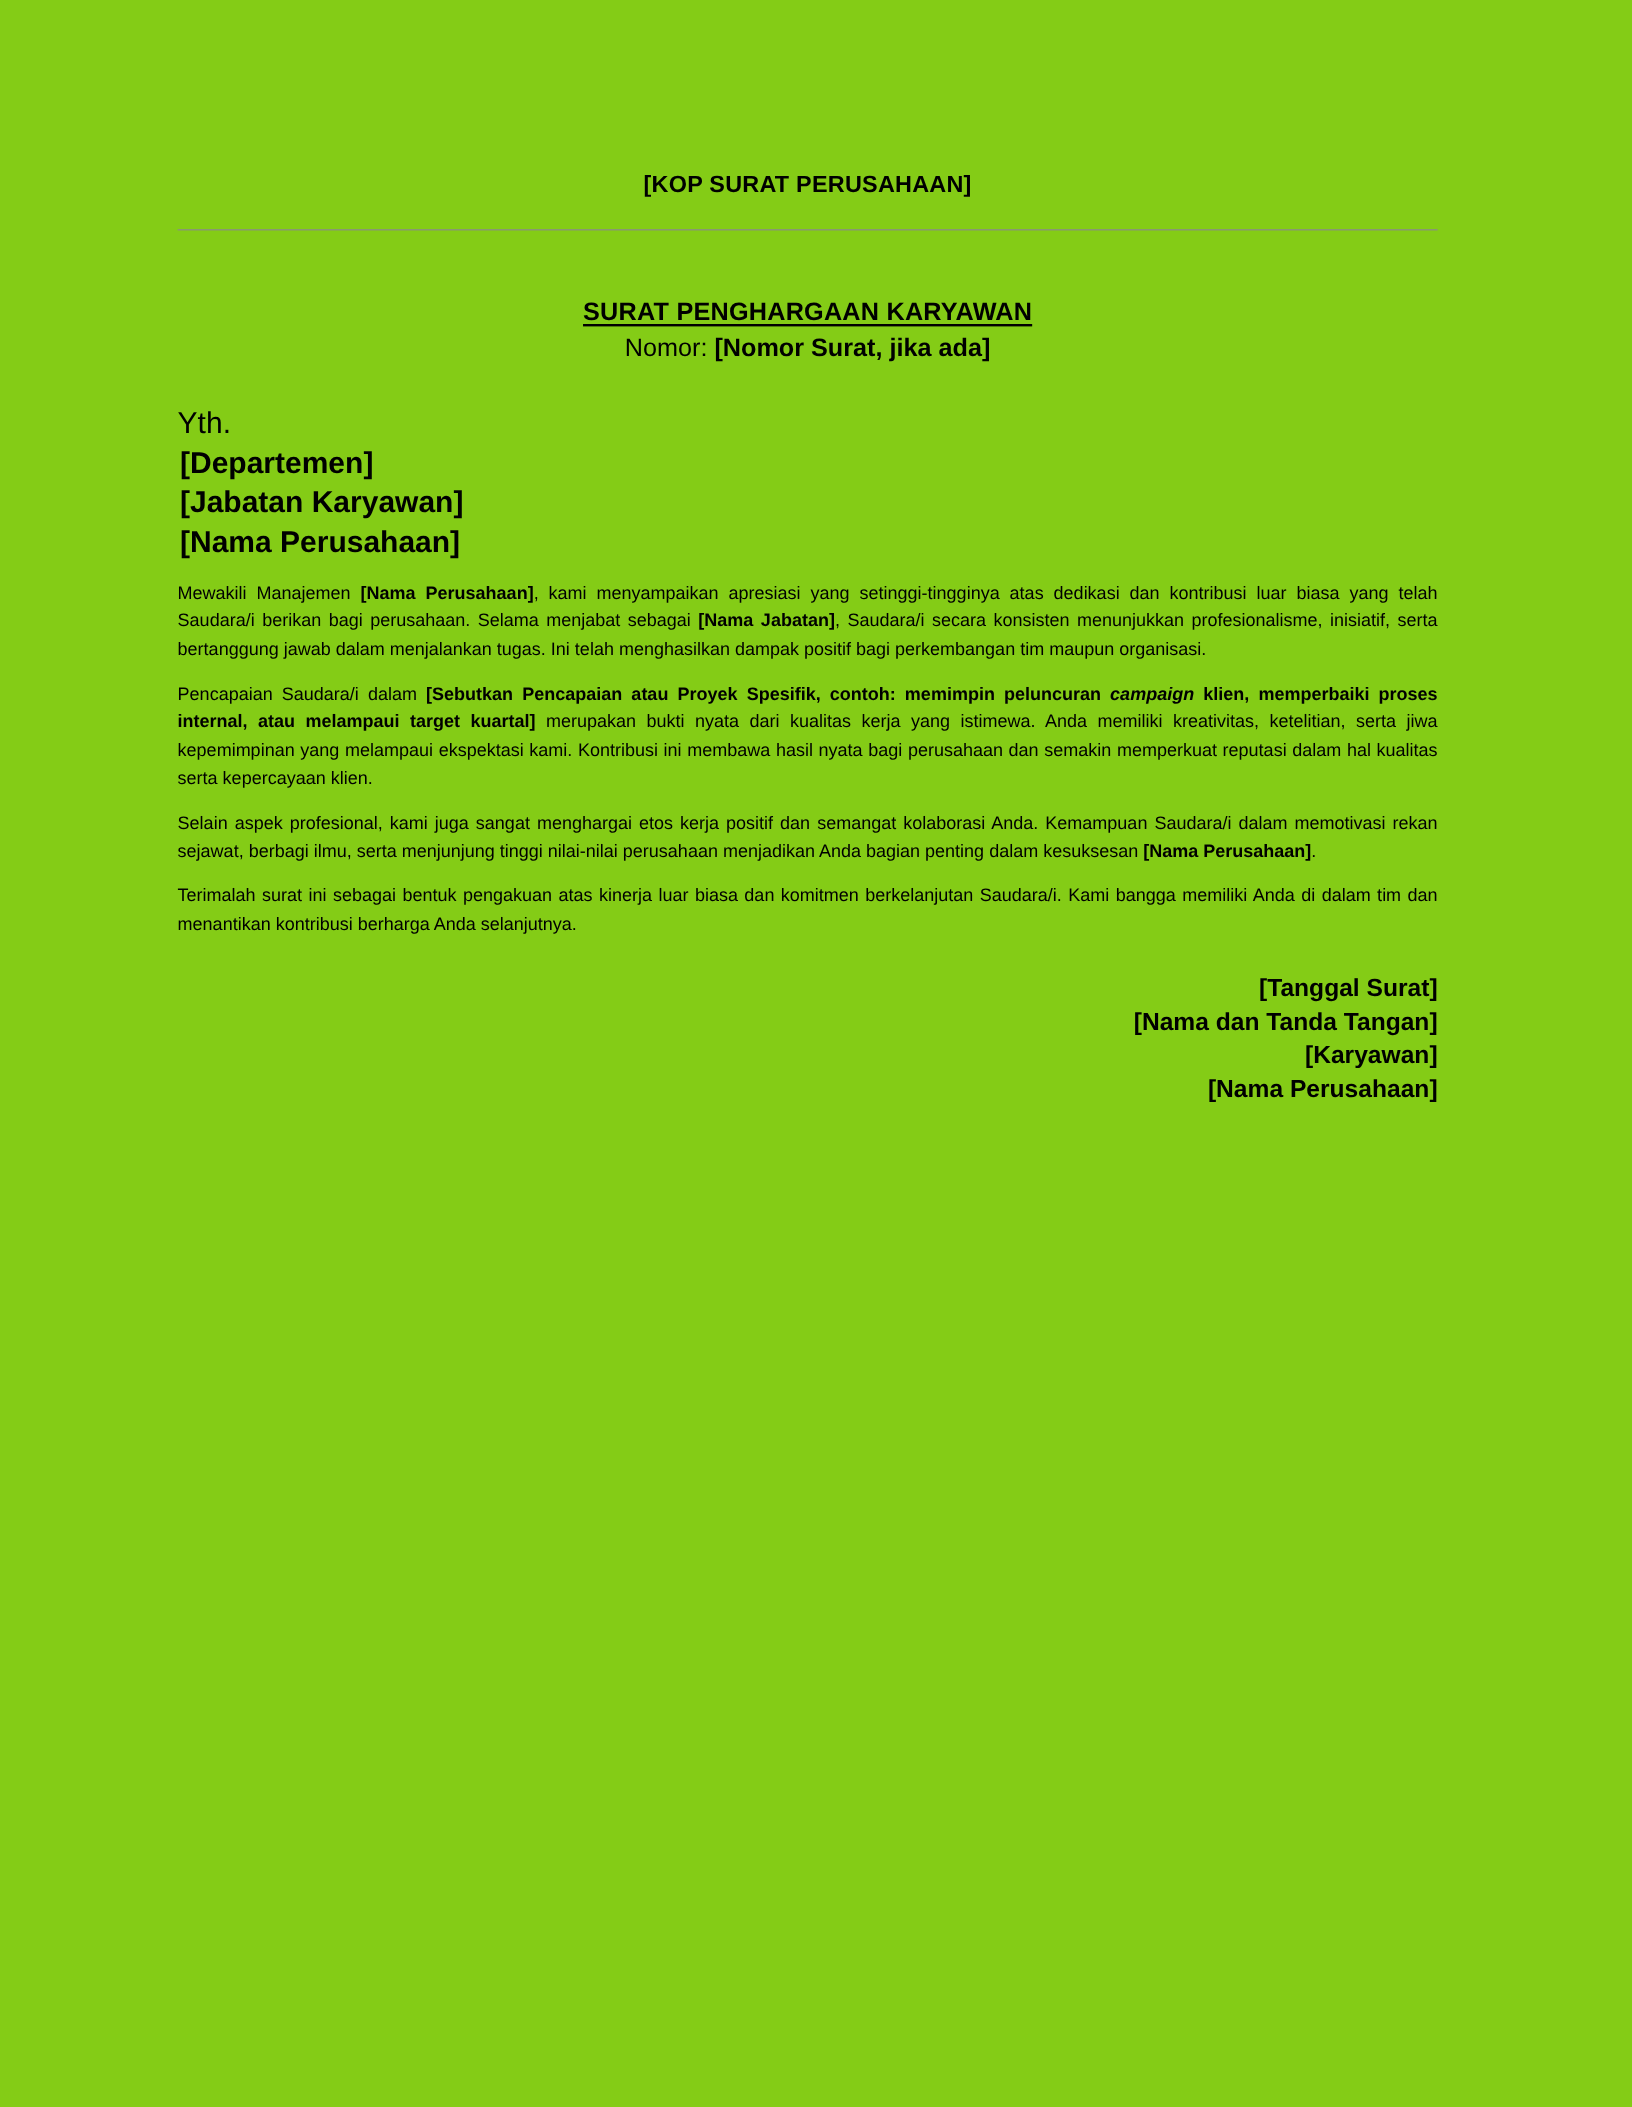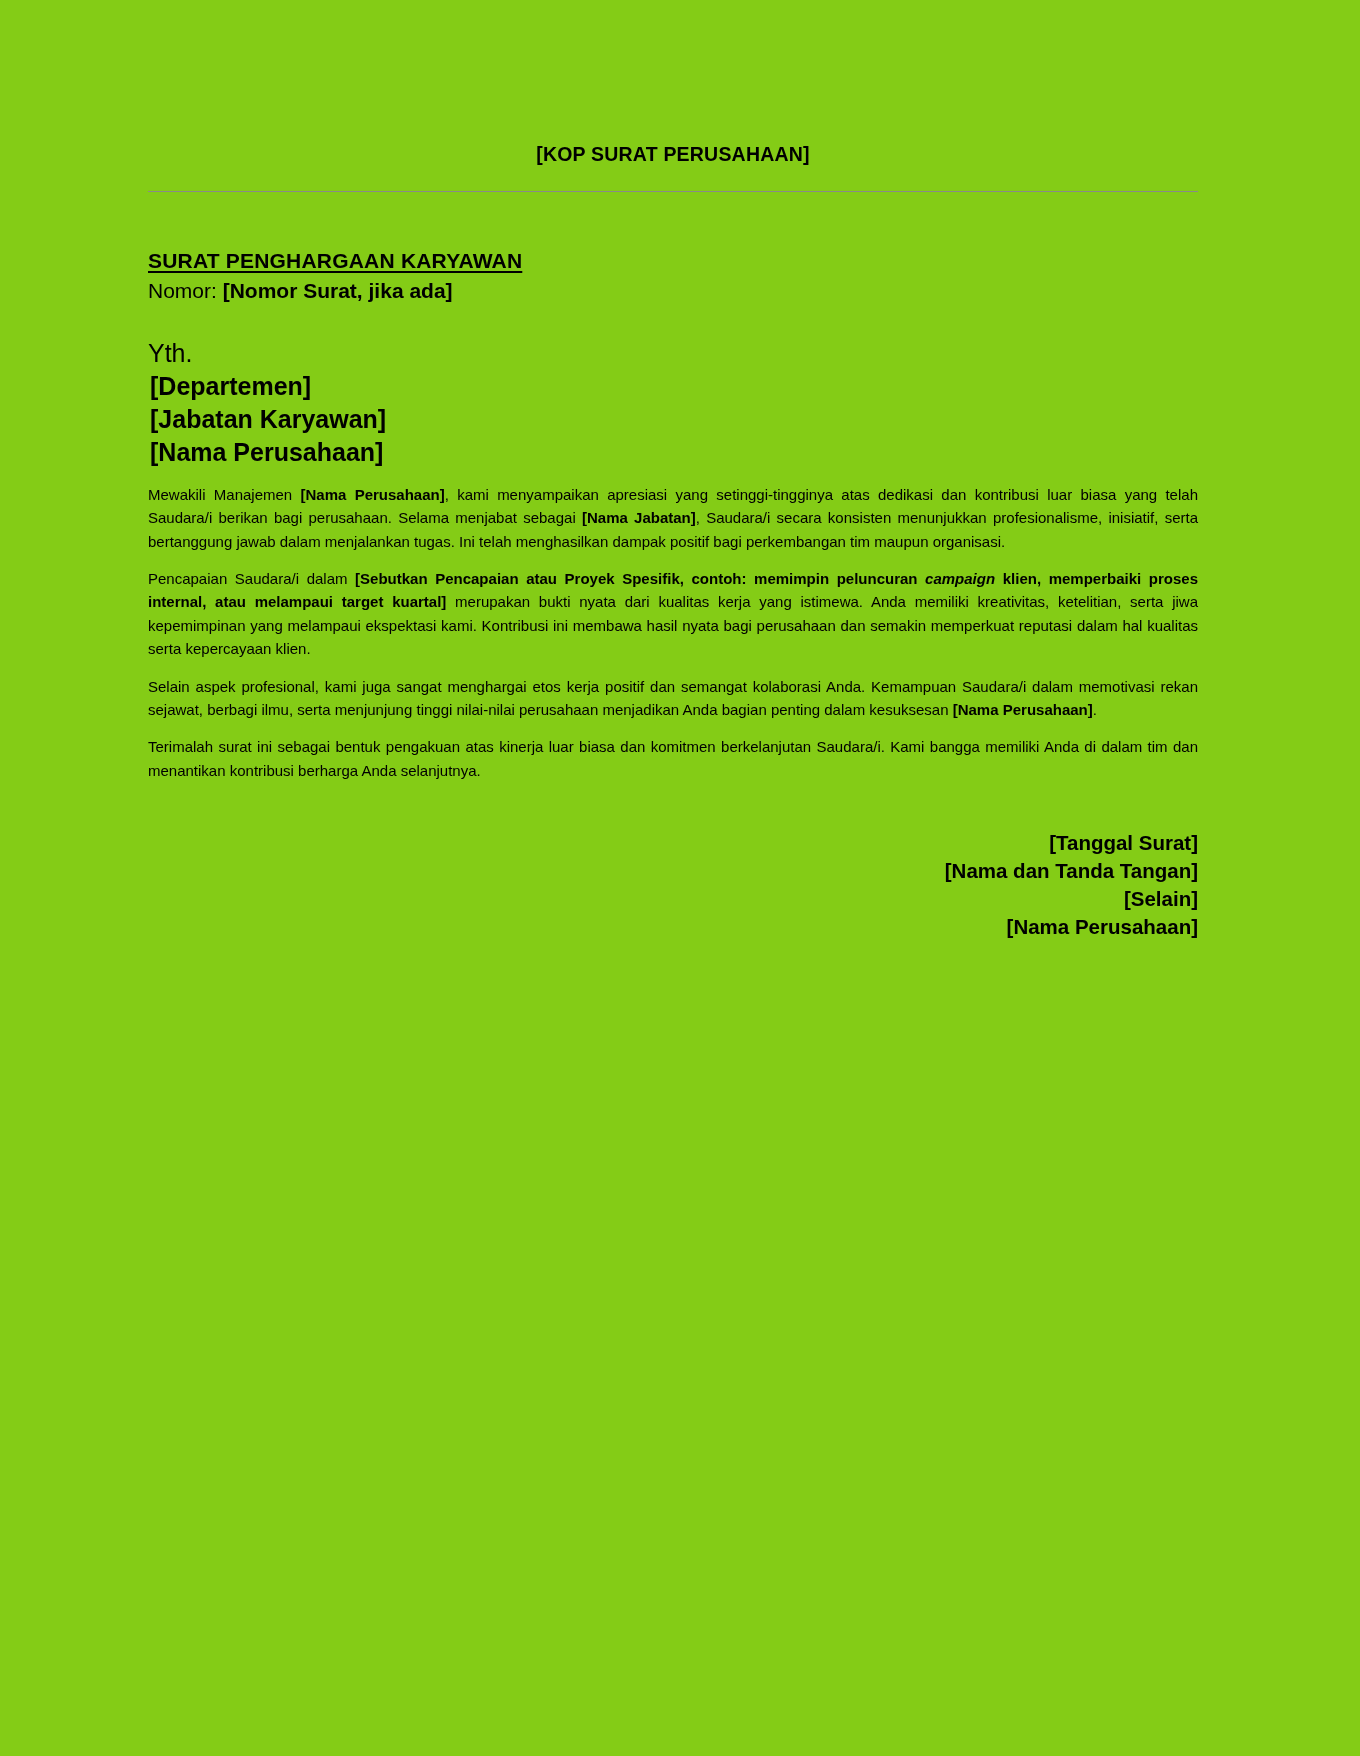--- a/index.html
+++ b/index.html
@@ -36,20 +36,21 @@
   }
   .letterhead-rule {
     margin-top: 25px;
     border: 0;
     border-top: 1.6px solid #8a8a8a;
     width: 100%;
   }
 
   
   .title-block {
+    text-align: center;
     margin-top: 57px;
   }
   .doc-title {
     font-weight: bold;
     font-size: 21px;
     text-decoration: underline;
     text-underline-offset: 3px;
     letter-spacing: 0.2px;
   }
   .doc-number {
@@ -77,21 +78,21 @@
     line-height: 1.56;
     text-align: justify;
     text-justify: inter-word;
     margin-top: 14px;
   }
   .body-paragraph b { font-weight: bold; }
   .body-paragraph .bi { font-weight: bold; font-style: italic; }
 
   
   .signature {
-    margin-top: 47px;
+    margin-top: 28px;
     text-align: right;
     font-weight: bold;
     font-size: 20.5px;
     line-height: 1.37;
   }
 </style>
 </head>
 <body>
 
 <div class="page">
@@ -117,18 +118,18 @@
     <div id="paragraphs-container">
         <div class="body-paragraph"><span>Mewakili Manajemen </span><b>[Nama Perusahaan]</b><span>, kami menyampaikan apresiasi yang setinggi-tingginya atas dedikasi dan kontribusi luar biasa yang telah Saudara/i berikan bagi perusahaan. Selama menjabat sebagai </span><b>[Nama Jabatan]</b><span>, Saudara/i secara konsisten menunjukkan profesionalisme, inisiatif, serta bertanggung jawab dalam menjalankan tugas. Ini telah menghasilkan dampak positif bagi perkembangan tim maupun organisasi.</span></div>
         <div class="body-paragraph"><span>Pencapaian Saudara/i dalam </span><b>[Sebutkan Pencapaian atau Proyek Spesifik, contoh: memimpin peluncuran </b><span class="bi">campaign</span><b> klien, memperbaiki proses internal, atau melampaui target kuartal]</b><span> merupakan bukti nyata dari kualitas kerja yang istimewa. Anda memiliki kreativitas, ketelitian, serta jiwa kepemimpinan yang melampaui ekspektasi kami. Kontribusi ini membawa hasil nyata bagi perusahaan dan semakin memperkuat reputasi dalam hal kualitas serta kepercayaan klien.</span></div>
         <div class="body-paragraph"><span>Selain aspek profesional, kami juga sangat menghargai etos kerja positif dan semangat kolaborasi Anda. Kemampuan Saudara/i dalam memotivasi rekan sejawat, berbagi ilmu, serta menjunjung tinggi nilai-nilai perusahaan menjadikan Anda bagian penting dalam kesuksesan </span><b>[Nama Perusahaan]</b><span>.</span></div>
         <div class="body-paragraph"><span>Terimalah surat ini sebagai bentuk pengakuan atas kinerja luar biasa dan komitmen berkelanjutan Saudara/i. Kami bangga memiliki Anda di dalam tim dan menantikan kontribusi berharga Anda selanjutnya.</span></div>
       </div>
 
     <div class="signature">
       <div>[Tanggal Surat]</div>
       <div>[Nama dan Tanda Tangan]</div>
-      <div>[Selain]</div>
+      <div>[Karyawan]</div>
       <div>[Nama Perusahaan]</div>
     </div>
 
   </div>
 </div>
 
 </body></html>

